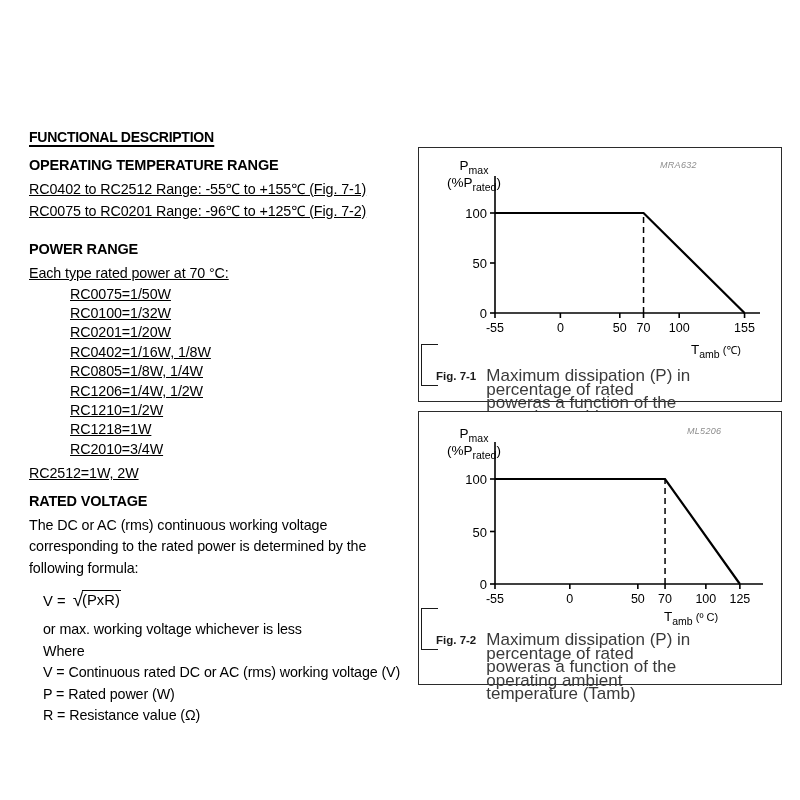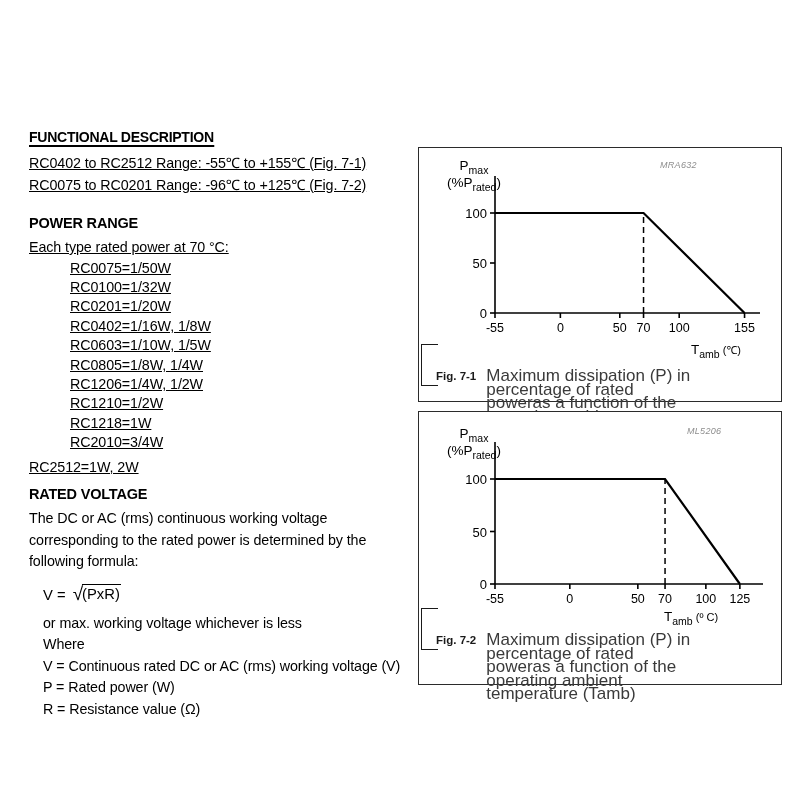--- a/index.html
+++ b/index.html
@@ -180,36 +180,36 @@
   }
   .caption-text span { display: block; }
 </style>
 </head>
 <body>
 
 <div id="left-column">
 
   <div class="section-head-underline">FUNCTIONAL DESCRIPTION</div>
 
+  <div class="section-head">OPERATING TEMPERATURE RANGE</div>
 
   <div class="body-line">RC0402 to RC2512 Range: -55℃ to +155℃ (Fig. 7-1)</div>
   <div class="body-line">RC0075 to RC0201 Range: -96℃ to +125℃ (Fig. 7-2)</div>
 
   <div class="spacer-md"></div>
 
   <div class="section-head">POWER RANGE</div>
 
   <div class="body-line">Each type rated power at 70 °C:</div>
 
   <div class="tight-list">
     <div class="body-line">RC0075=1/50W</div>
     <div class="body-line">RC0100=1/32W</div>
     <div class="body-line">RC0201=1/20W</div>
     <div class="body-line">RC0402=1/16W, 1/8W</div>
-    <div class="body-line">RC0603=1/10W, 1/5W</div>
     <div class="body-line">RC0805=1/8W, 1/4W</div>
     <div class="body-line">RC1206=1/4W, 1/2W</div>
     <div class="body-line">RC1210=1/2W</div>
     <div class="body-line">RC1218=1W</div>
     <div class="body-line">RC2010=3/4W</div>
   </div>
 
   <div class="spacer-xs"></div>
 
   <div class="body-line">RC2512=1W, 2W</div>

